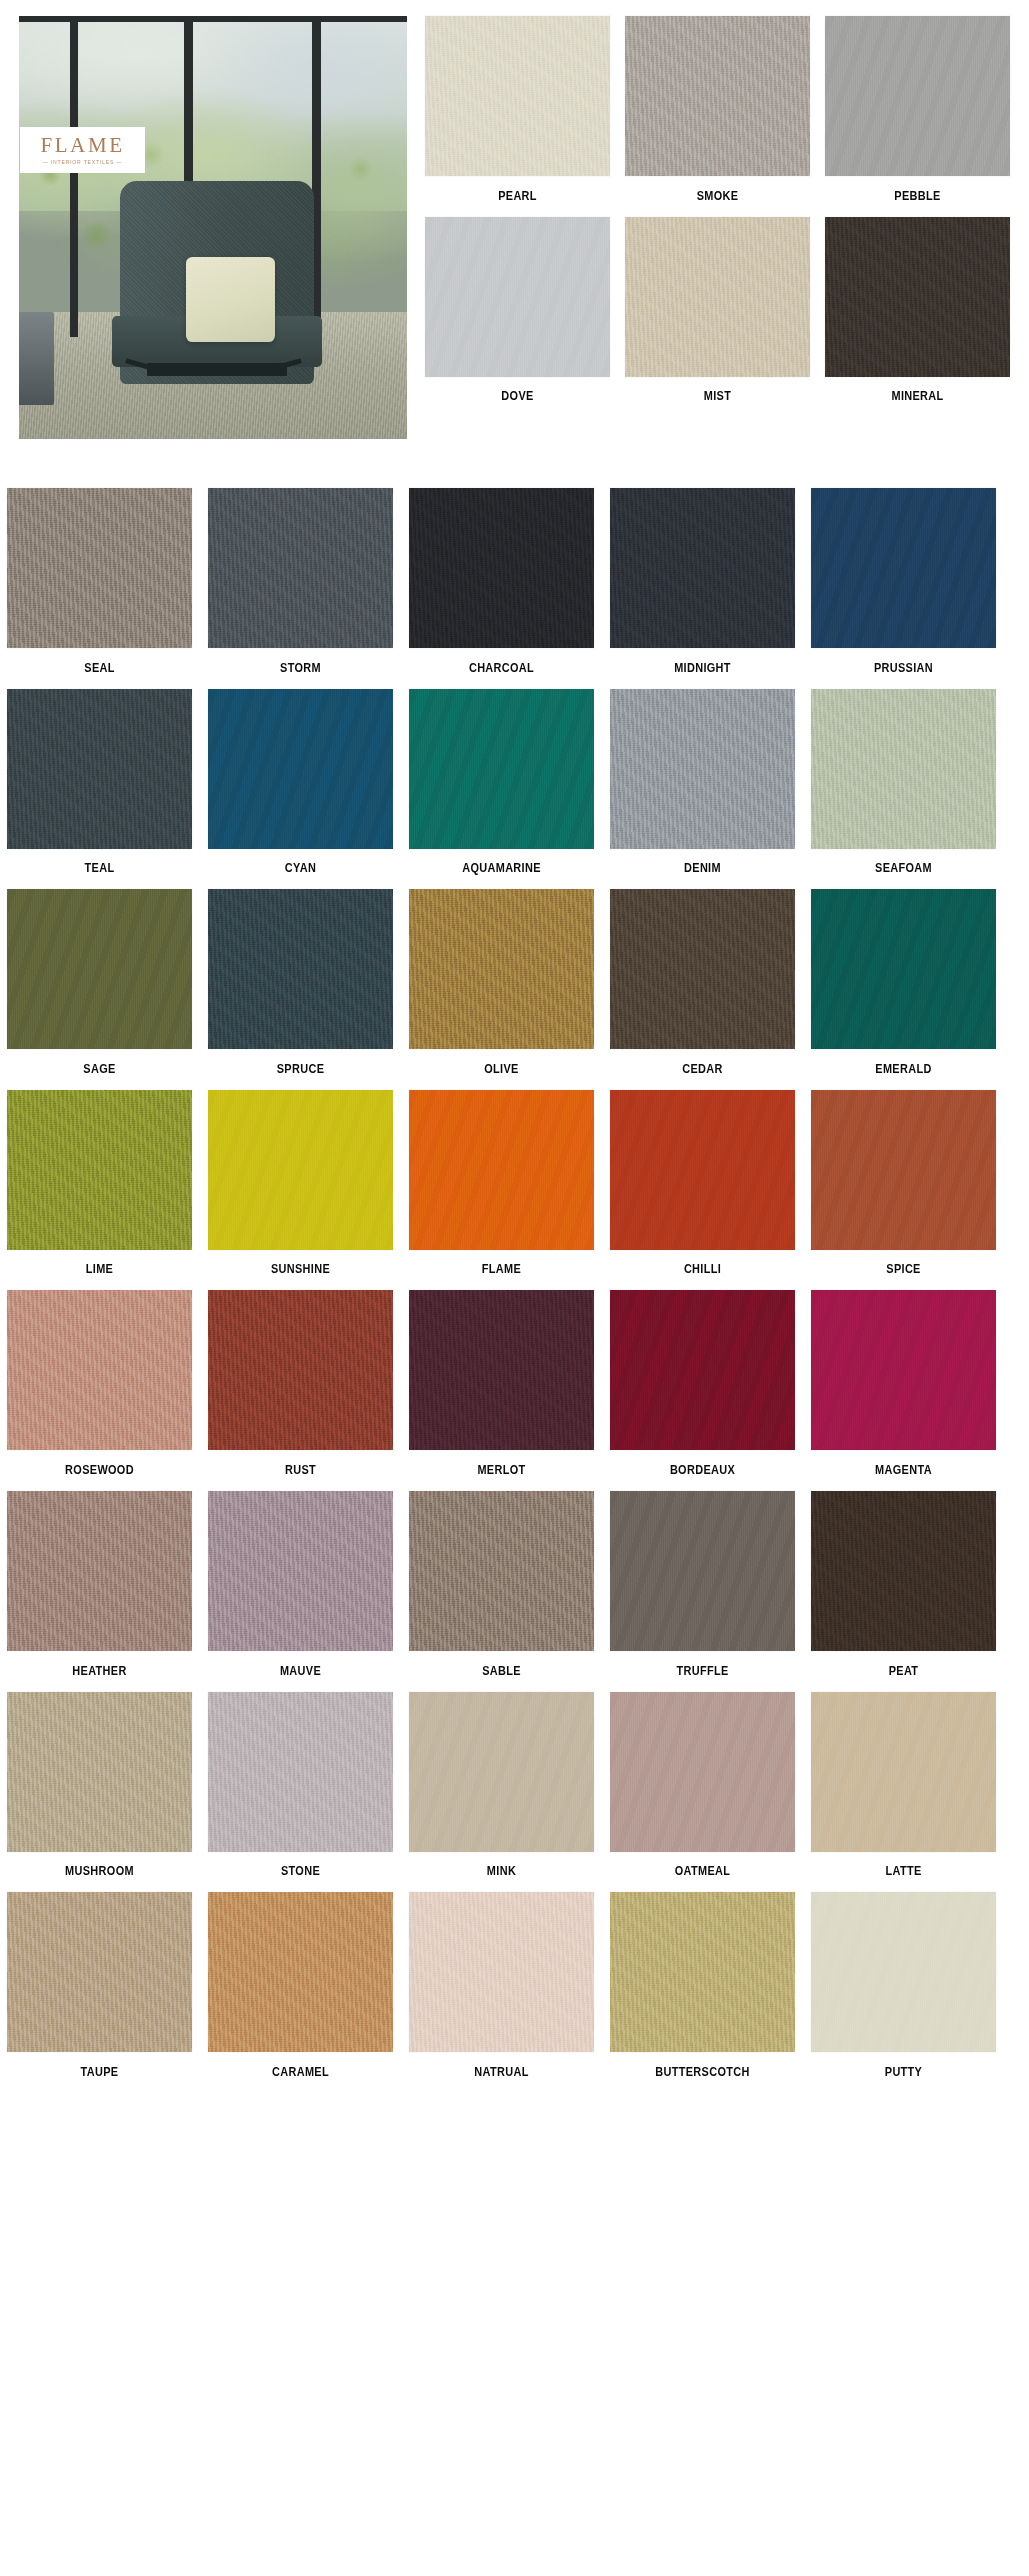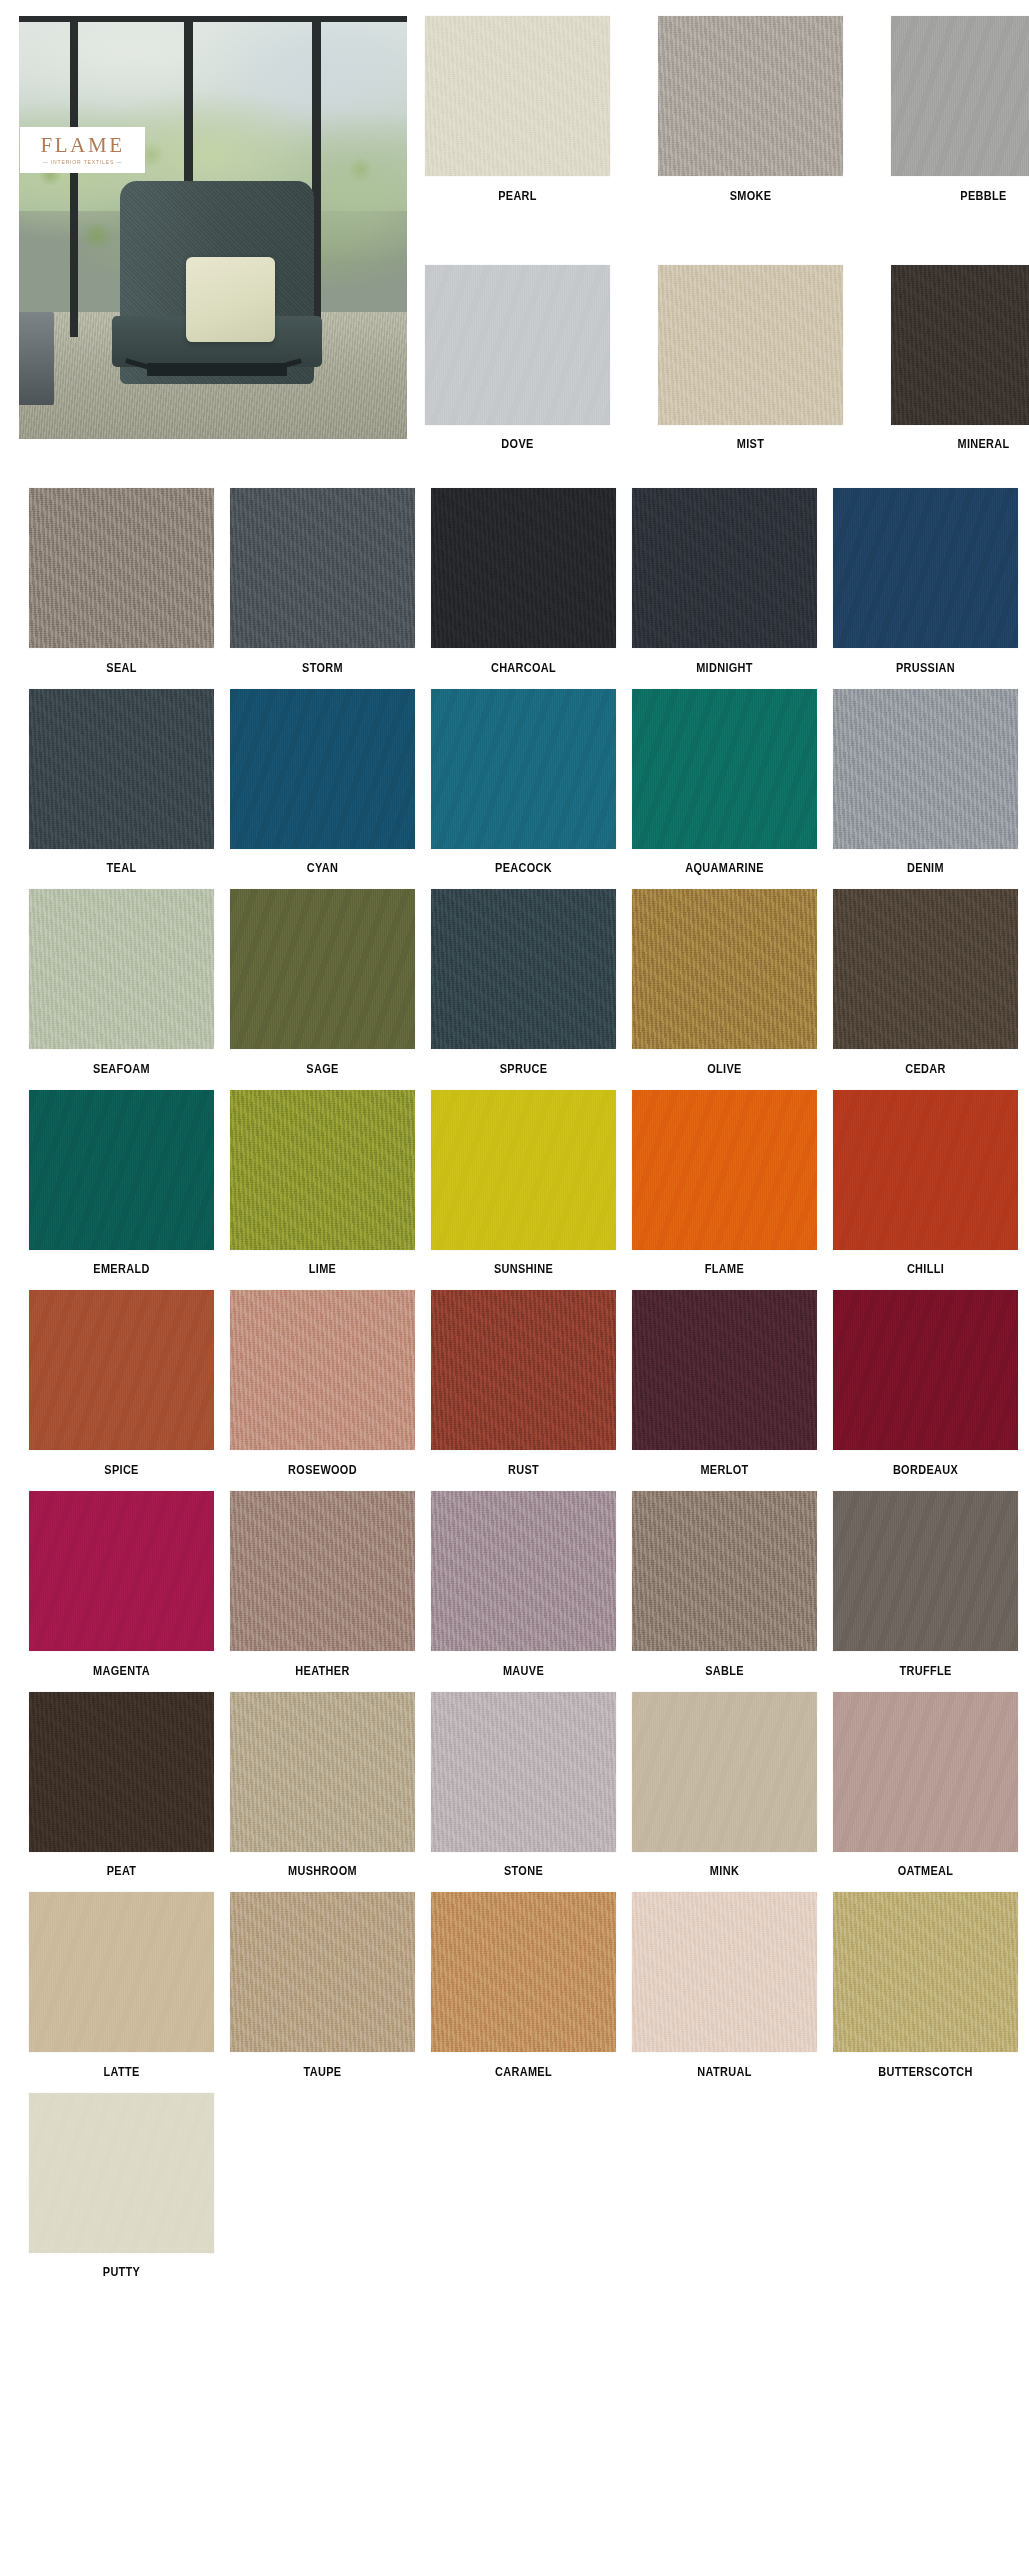--- a/index.html
+++ b/index.html
@@ -97,24 +97,24 @@
   }
   #logo-card .tagline{
     font-size:5.1px; letter-spacing:0.8px; color:#c08f6a; margin-top:3.9px; white-space:nowrap;
   }
 
   
   .grid{ position:absolute; display:grid; }
   #grid-top{
     left:425px; top:16px; width:585px;
     grid-template-columns:repeat(3,185px);
-    grid-column-gap:15px; grid-row-gap:0px;gap:48px;
+    grid-column-gap:15px; grid-row-gap:0px;
   }
   #grid-main{
-    left:29px; top:488px; width:991px;
+    left:7px; top:488px; width:991px;
     grid-template-columns:repeat(5,185px);
     grid-column-gap:16px; grid-row-gap:0px;
   }
   .cell{ width:185px; }
   .sw{
     width:185px; height:160px; display:block;
     box-shadow:0 0 0 0.6px rgba(0,0,0,.04);
   }
   .sw.tex::after{
     content:""; display:block; width:100%; height:100%;
@@ -213,24 +213,20 @@
     </div>
     <div class="cell">
       <div class="sw tex" style="background-color: rgb(57, 69, 74);"></div>
       <div class="label">TEAL</div>
     </div>
     <div class="cell">
       <div class="sw smooth" style="background-color: rgb(22, 80, 109);"></div>
       <div class="label">CYAN</div>
     </div>
     <div class="cell">
-      <div class="sw smooth" style="background-color: rgb(27, 106, 128);"></div>
-      <div class="label">PEACOCK</div>
-    </div>
-    <div class="cell">
       <div class="sw smooth" style="background-color: rgb(14, 111, 100);"></div>
       <div class="label">AQUAMARINE</div>
     </div>
     <div class="cell">
       <div class="sw tex" style="background-color: rgb(147, 153, 159);"></div>
       <div class="label">DENIM</div>
     </div>
     <div class="cell">
       <div class="sw tex" style="background-color: rgb(182, 191, 169);"></div>
       <div class="label">SEAFOAM</div>

